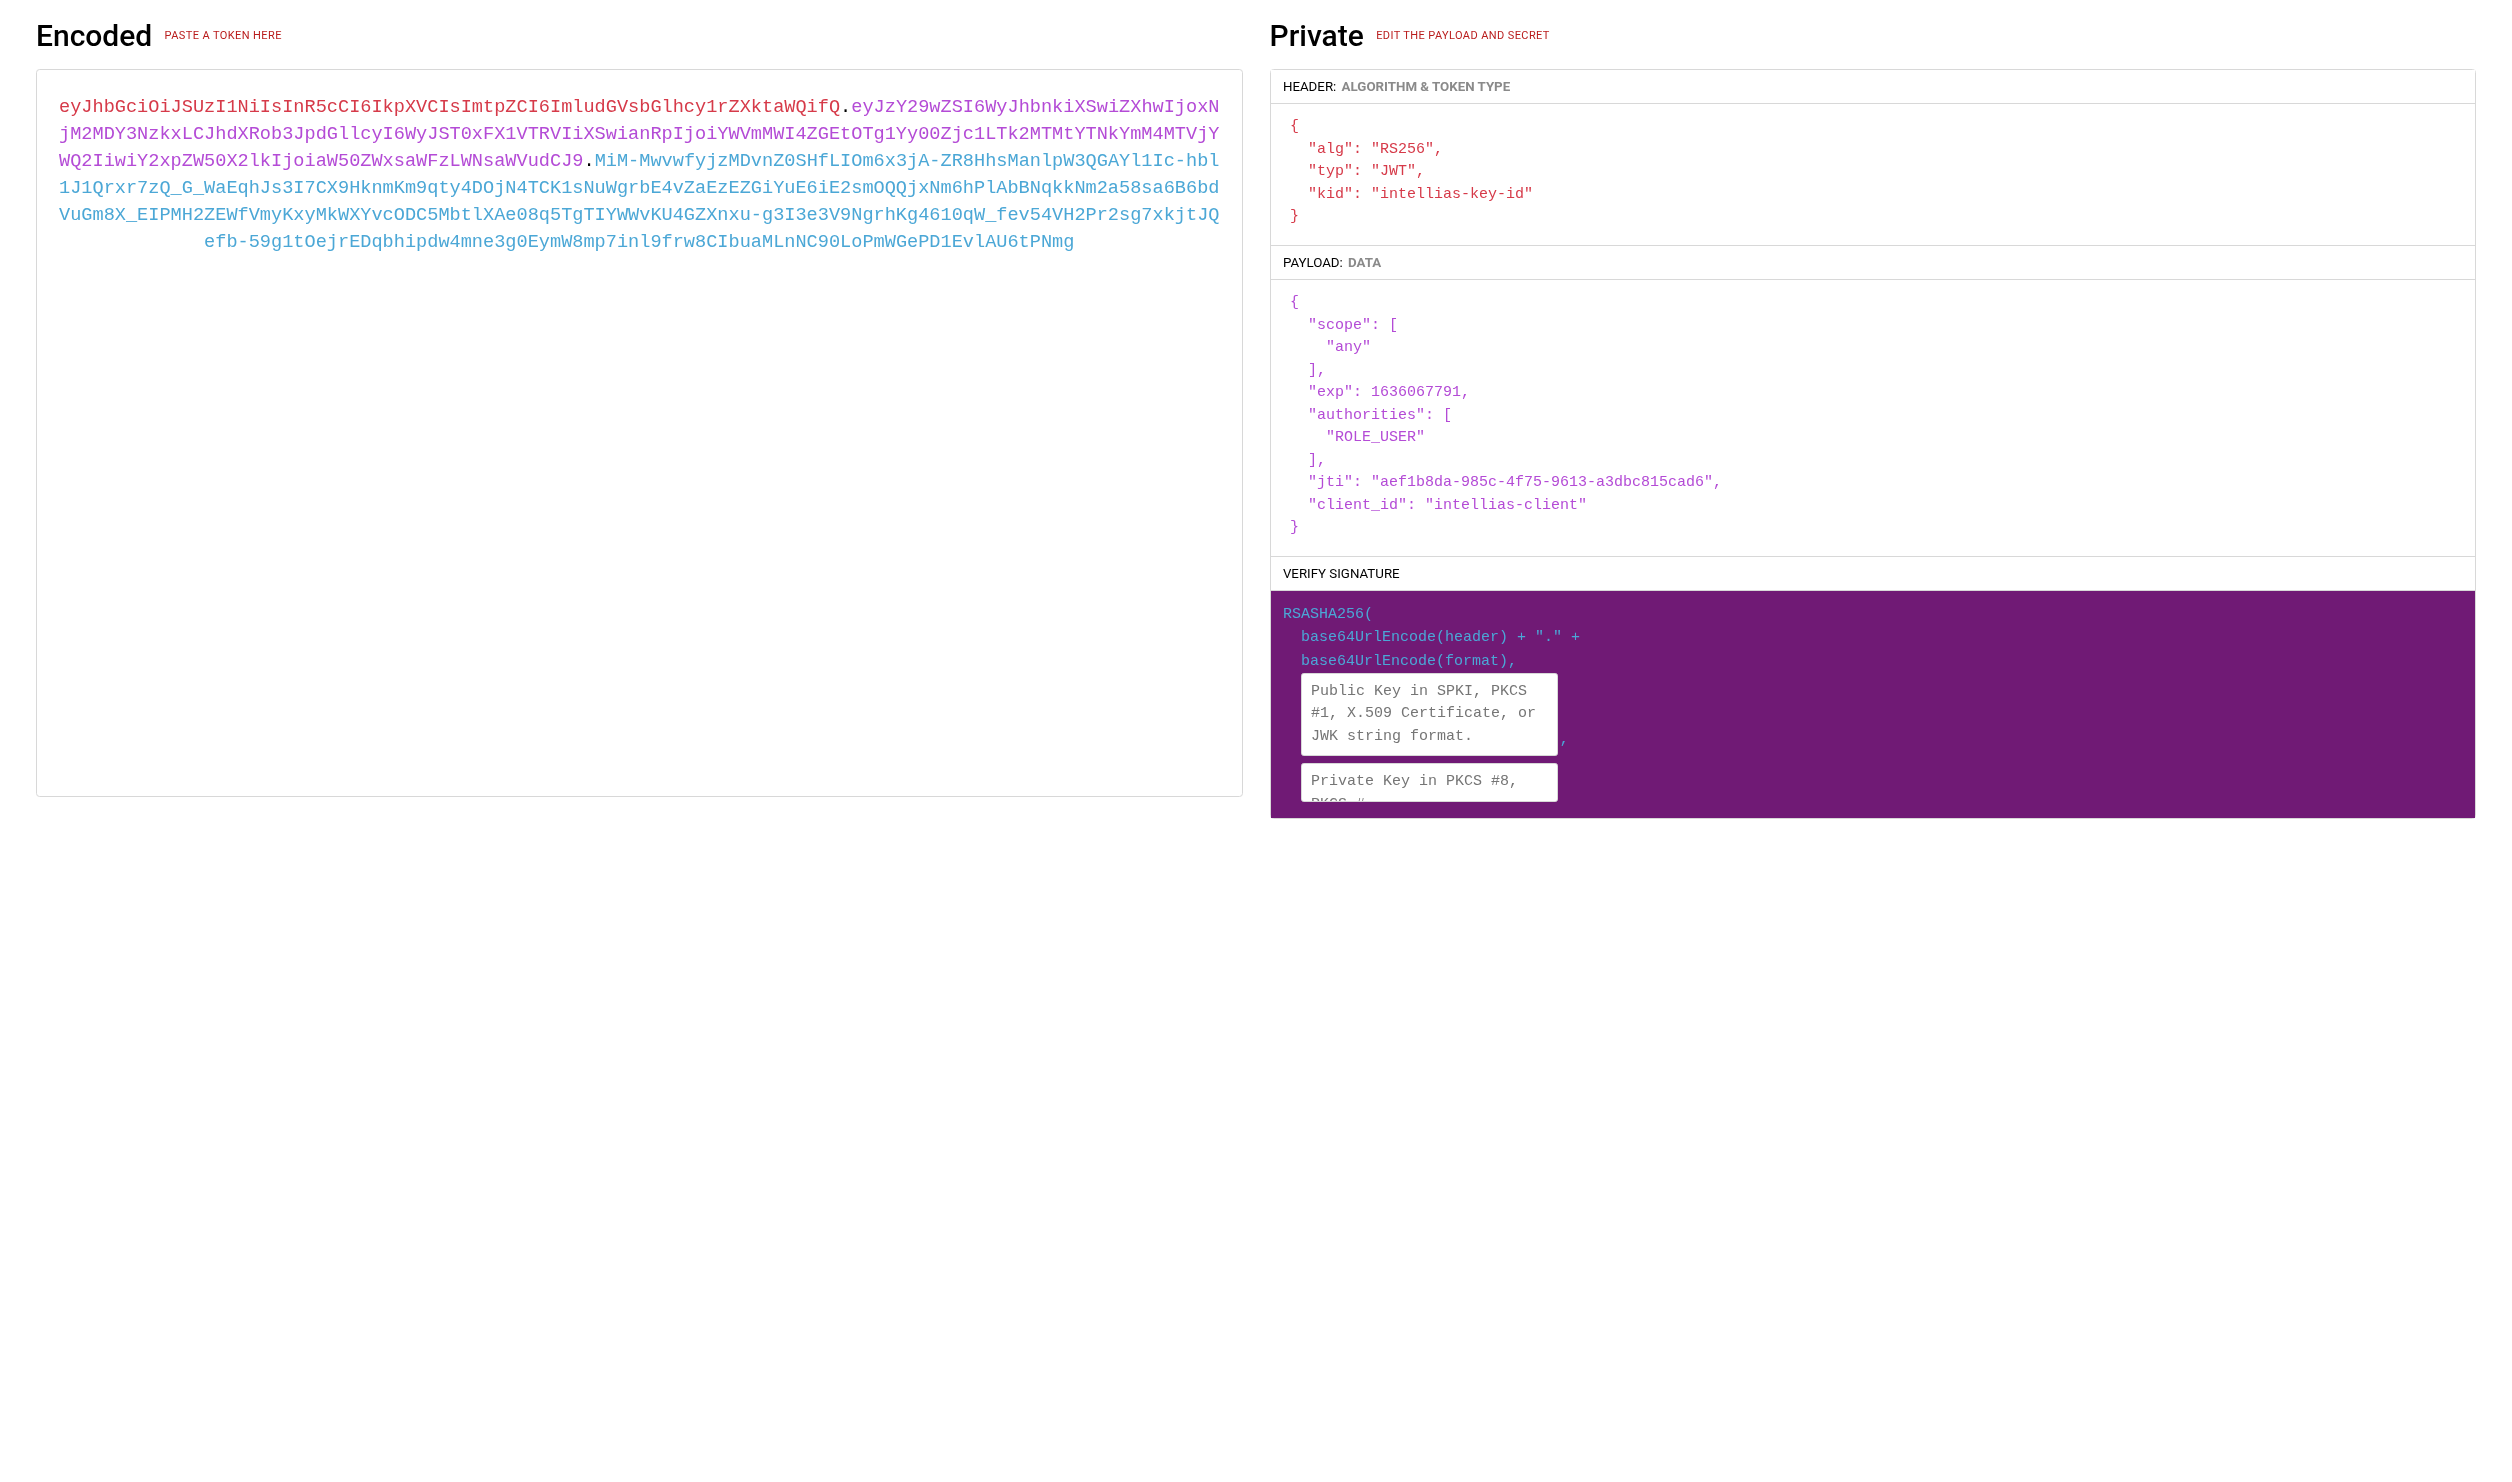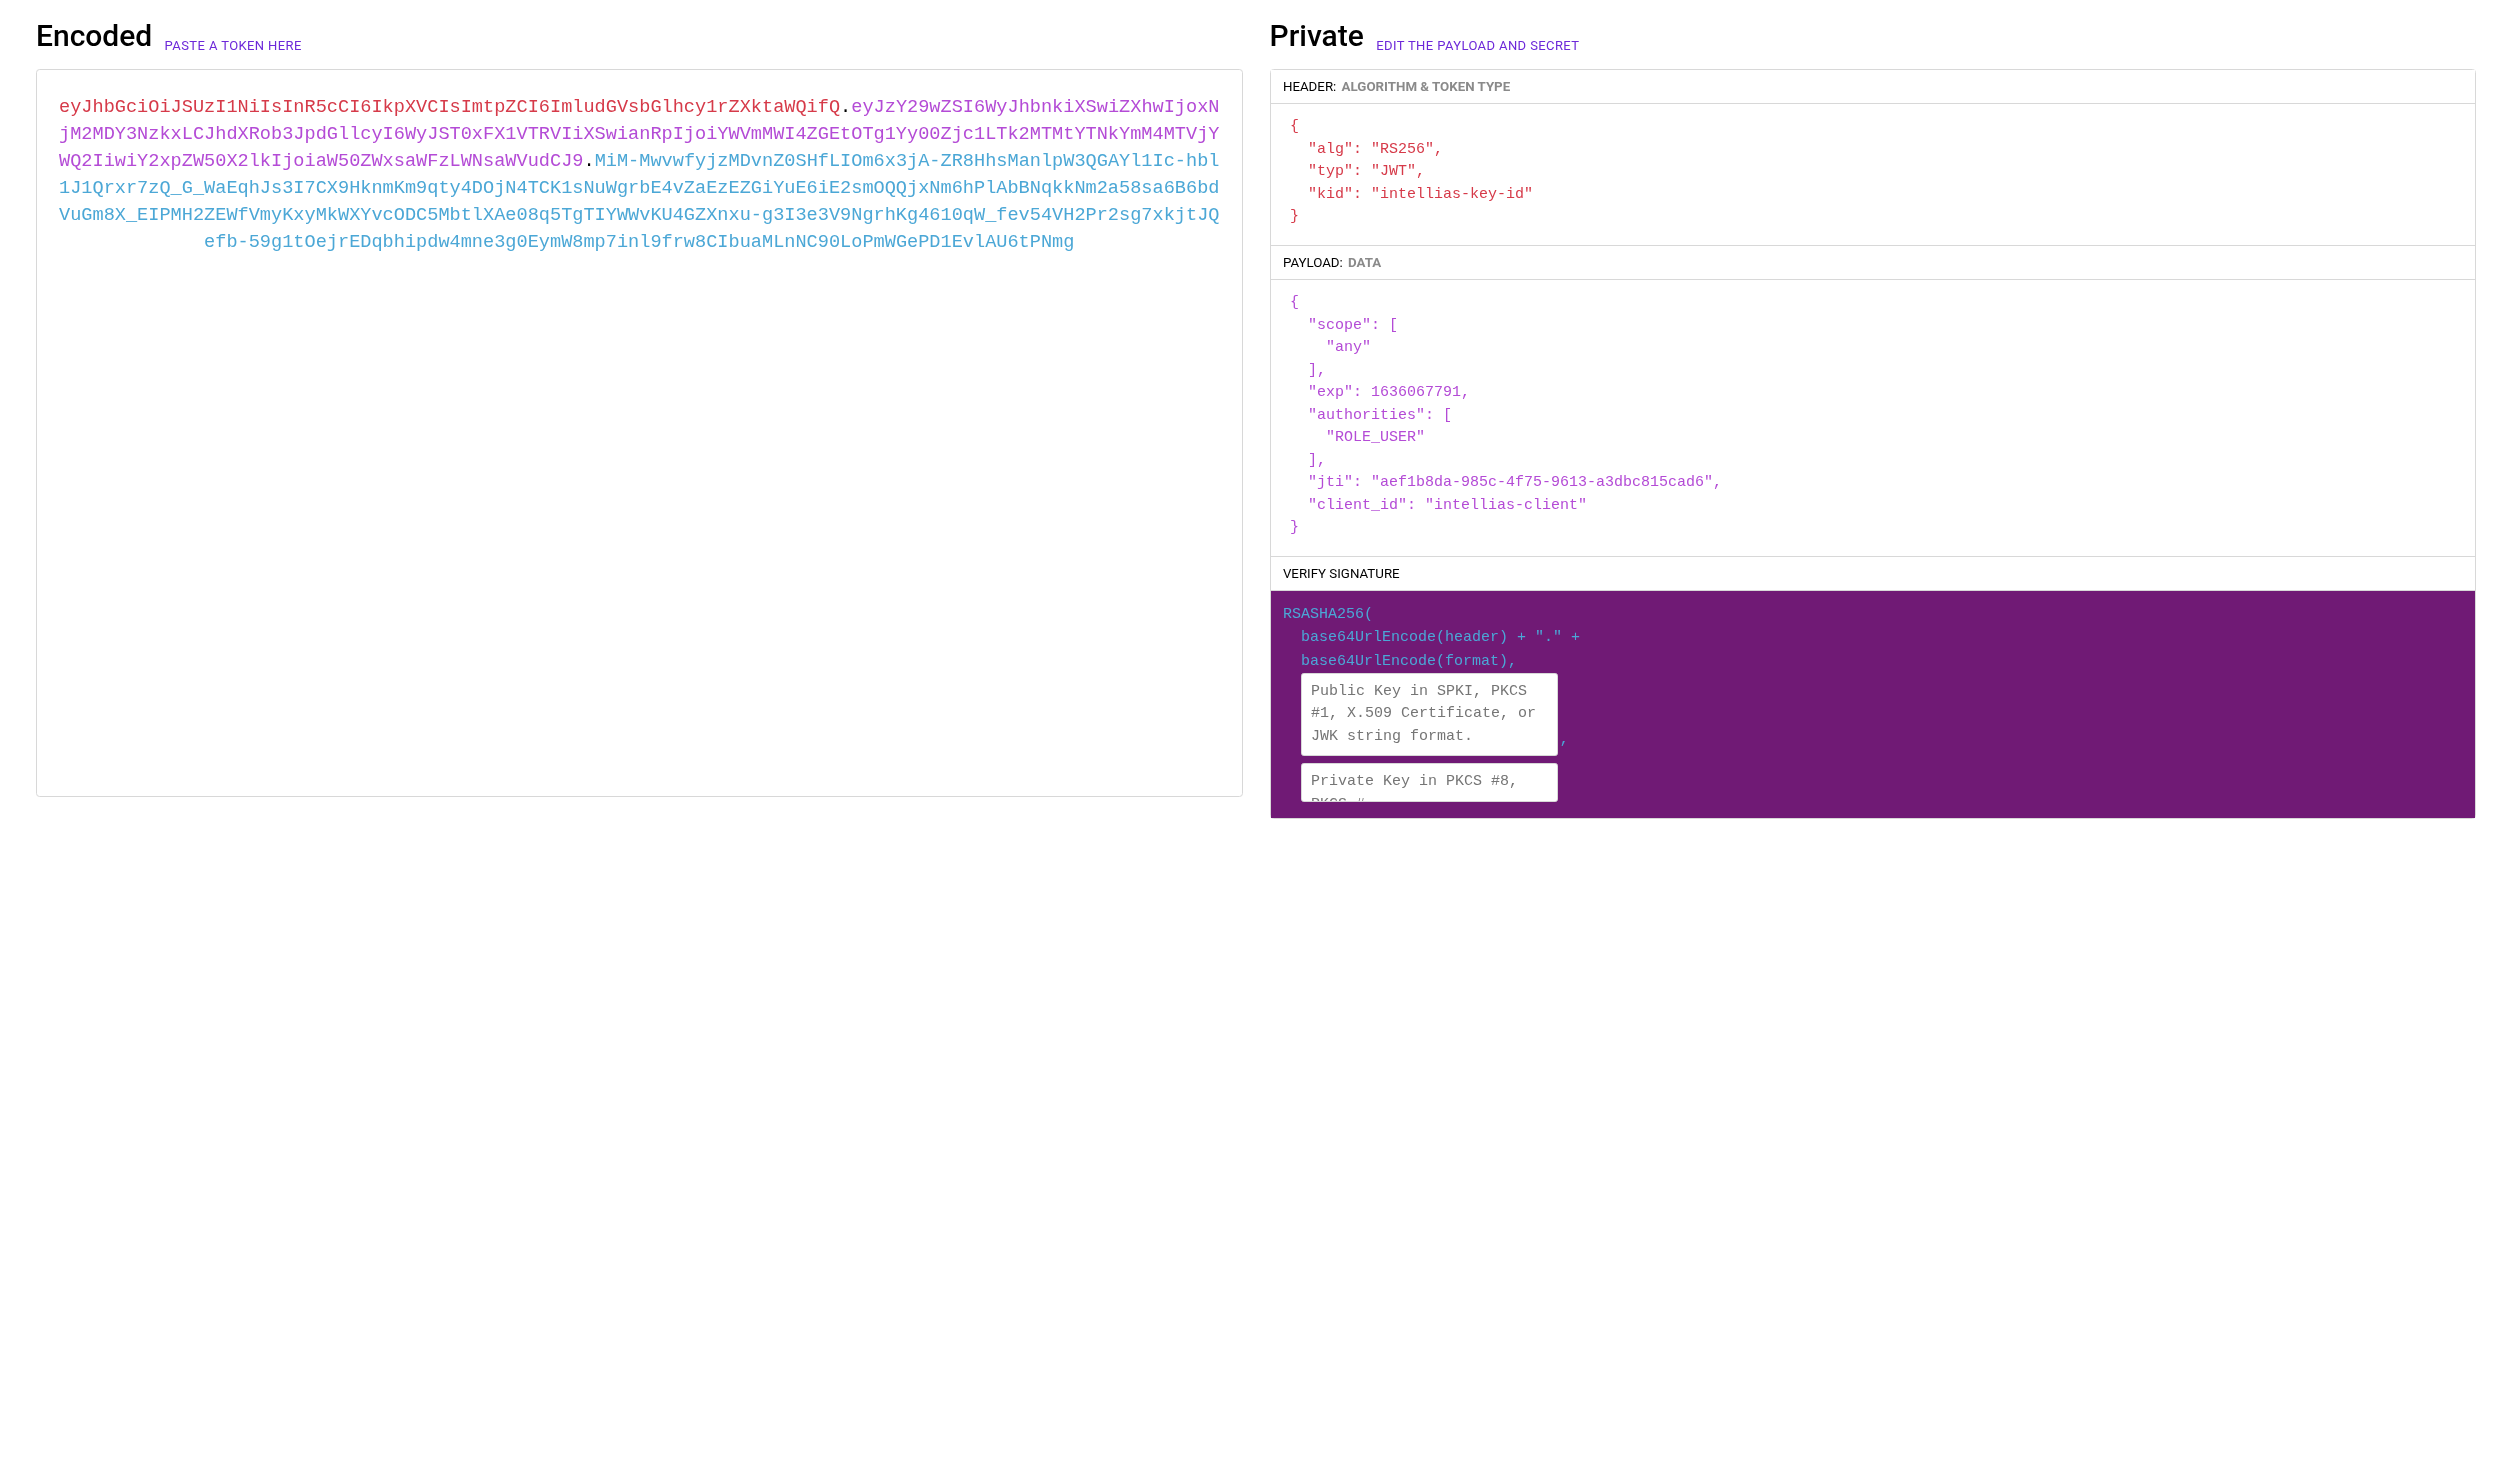--- a/index.html
+++ b/index.html
@@ -13,33 +13,33 @@
     display: flex;
     gap: 27px;
     max-width: 2512px;
   }
   .column {
     flex: 1;
     min-width: 0;
   }
   .col-header {
     display: flex;
-    align-items: flex-end;
+    align-items: center;
     gap: 12.4px;
     margin-bottom: 16px;
   }
   .col-title {
     font-size: 30px;
     font-weight: 500;
     color: #000;
   }
   .col-sub {
-    font-size: 13px;
+    font-size: 11px;
     letter-spacing: 0.4px;
-    color: #6d28d9;
+    color: #b91c1c;
     text-transform: uppercase;
   }
   .panel {
     border: 0.9px solid #d8d8d8;
     border-radius: 3.6px;
     background: #fff;
   }
   .encoded-box {
     padding: 25px 19.5px;
     min-height: 728px;

